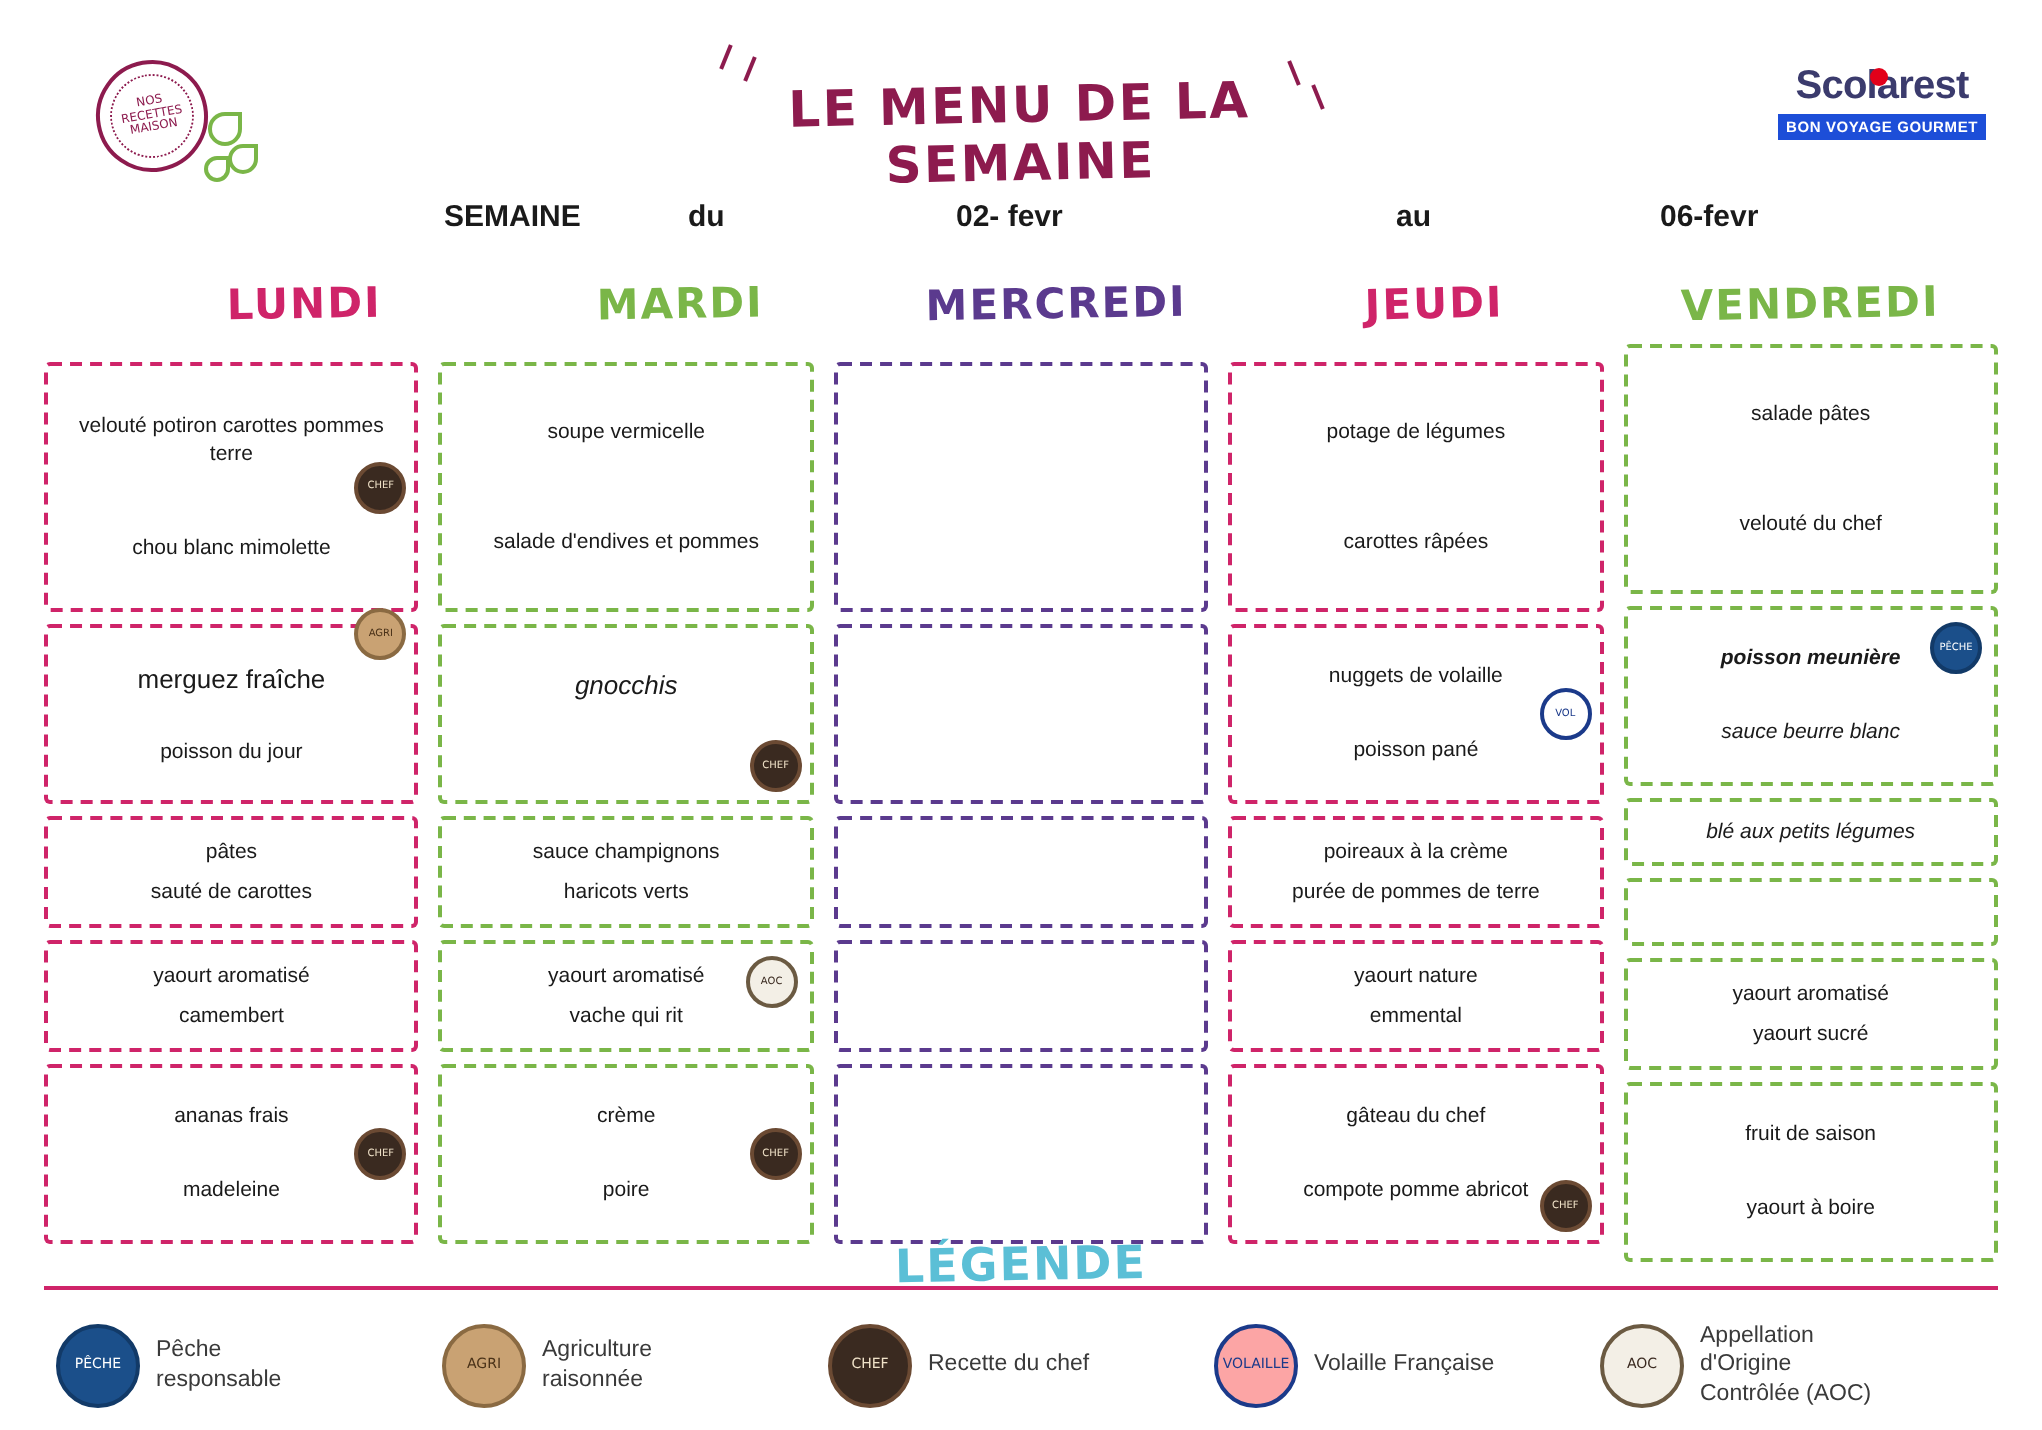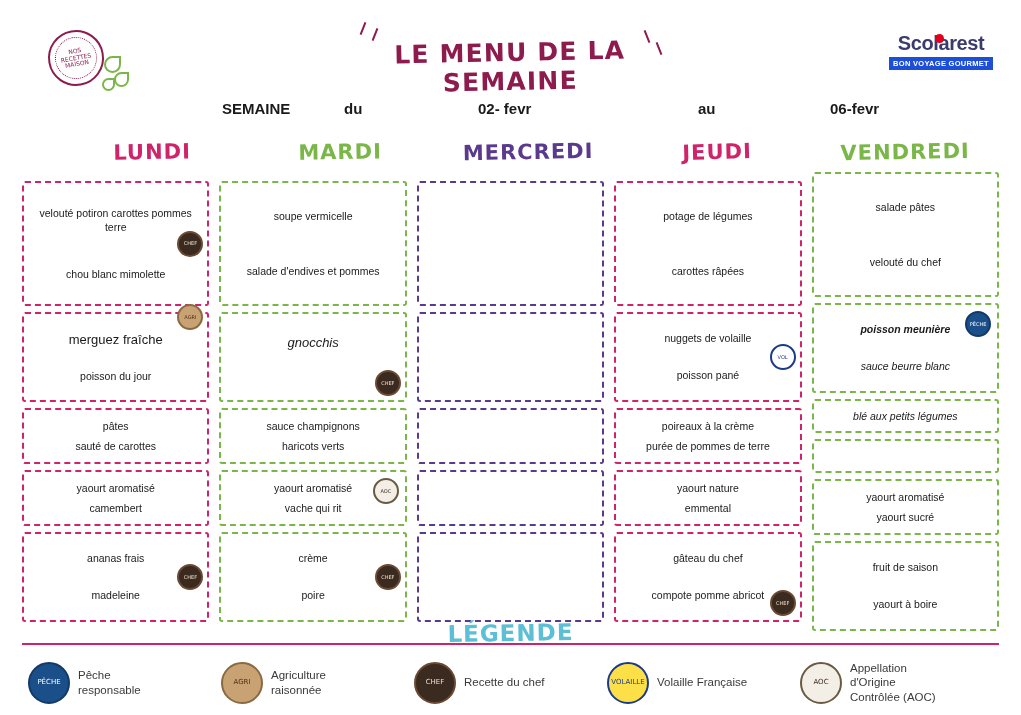--- a/index.html
+++ b/index.html
@@ -300,21 +300,21 @@
     justify-content: center;
     font-size: 7px;
     text-align: center;
     box-sizing: border-box;
     font-family: "DejaVu Sans", sans-serif;
     overflow: hidden;
   }
   .lb-peche { background: #1b4f8a; color: #fff; border: 2px solid #123a68; }
   .lb-agri  { background: #c9a273; color: #4a3218; border: 2px solid #8a6a42; }
   .lb-chef  { background: #3a2a20; color: #f0e2c8; border: 2px solid #6b4a33; }
-  .lb-vol   { background: #fde047; color: #1b3a8a; border: 2px solid #1b3a8a; }
+  .lb-vol   { background: #fca5a5; color: #1b3a8a; border: 2px solid #1b3a8a; }
   .lb-aoc   { background: #f3efe6; color: #3a2a20; border: 2px solid #6b5a42; }
   .legend-text { white-space: pre-line; }
 </style>
 </head>
 <body>
 
 <div class="header">
   <div class="logo-left">
     <div class="stamp">
       <div class="stamp-inner">NOS RECETTES MAISON</div>

